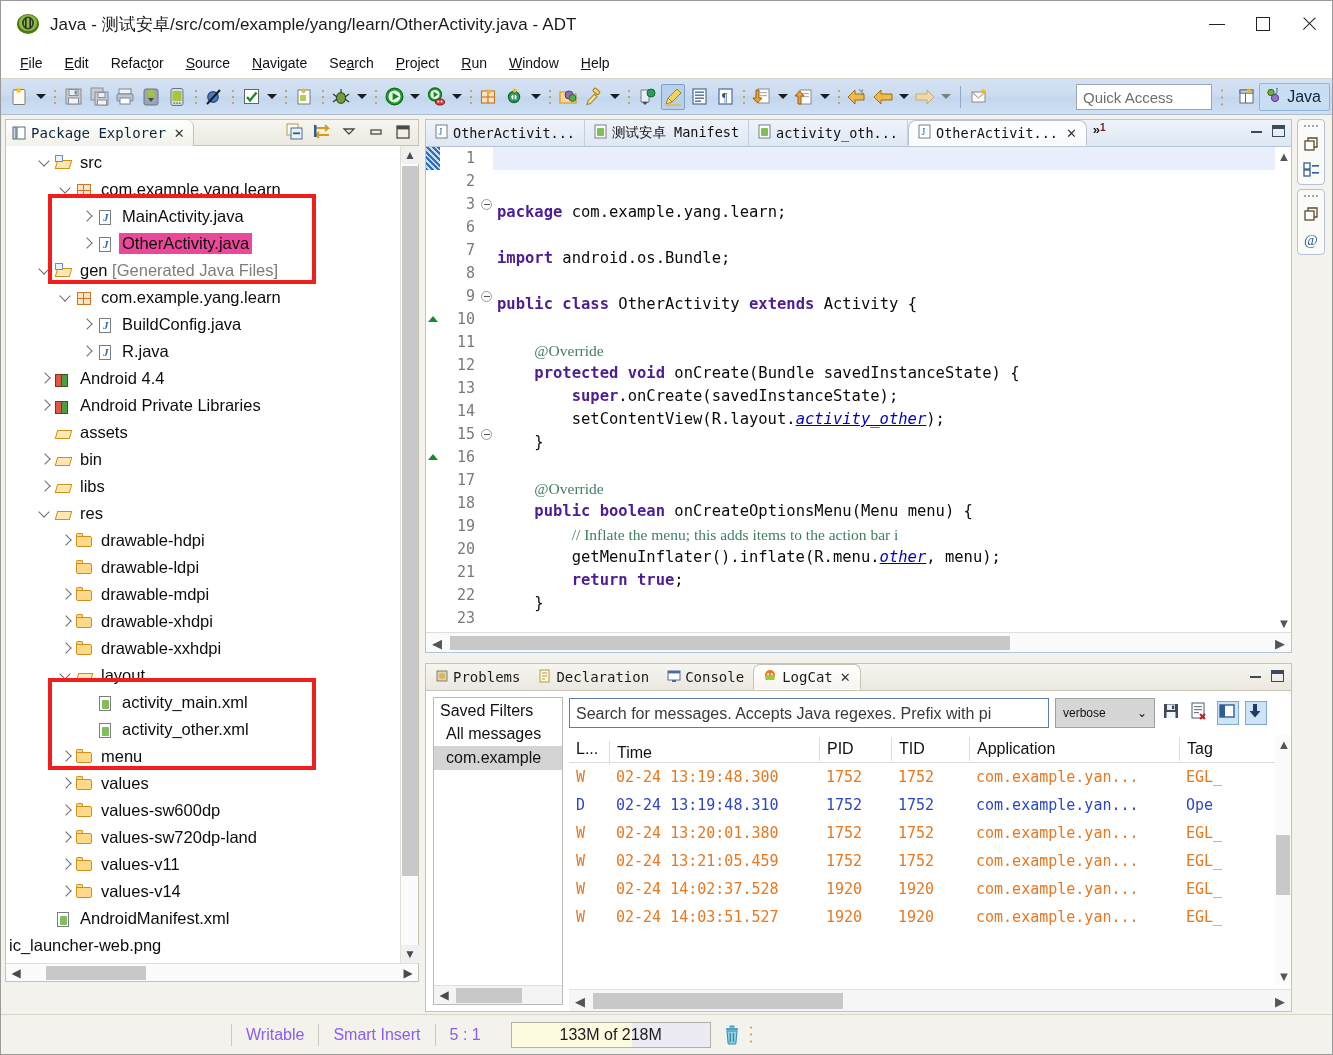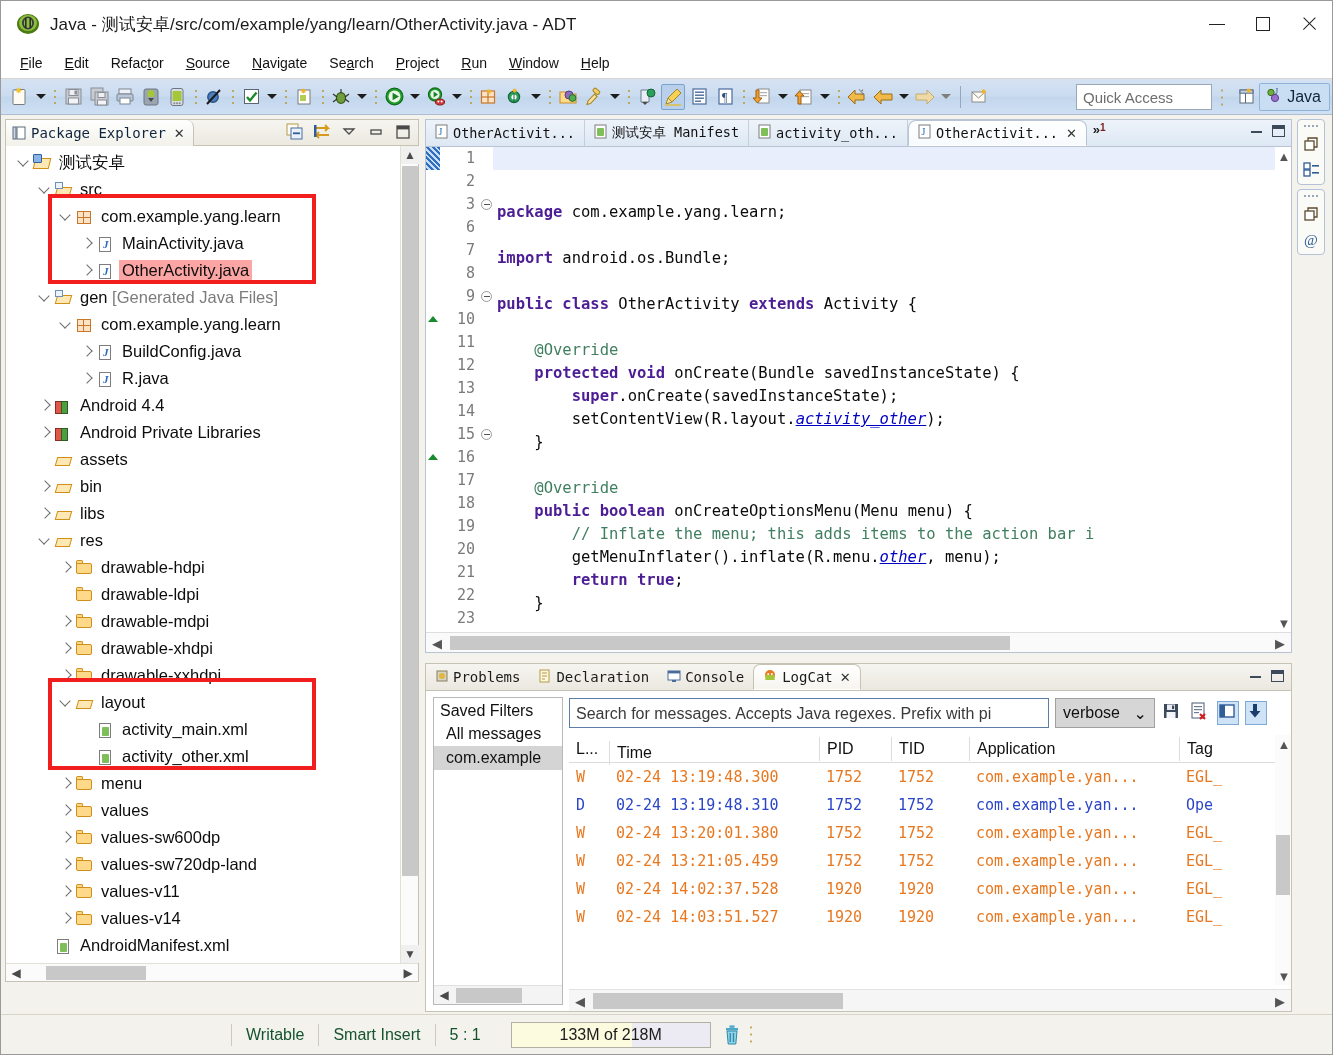--- a/index.html
+++ b/index.html
@@ -127,21 +127,21 @@
   #pkg-tools { position:absolute; right:6px; top:3px; display:flex; align-items:center; gap:9px; }
   .pt { width:18px; height:18px; position:relative; }
 
   #pkg-body { position:absolute; left:0; right:0; top:26px; bottom:18px; overflow:hidden; background:#fff; }
   #pkg-tree { position:absolute; left:0; top:0; right:18px; bottom:0; padding-top:3px; }
   .trow {
     height:27px; display:flex; align-items:center; white-space:nowrap;
     font-size:16.5px; color:#0d0d0d;
   }
   .trow .lbl { padding:1px 3px; }
-  .trow.sel .lbl { background:#fca5a5; }
+  .trow.sel .lbl { background:#ec4899; }
   .chev {
     width:17px; height:17px; flex:none; position:relative;
   }
   .chev:after{
     content:""; position:absolute; left:4px; top:4px;
     width:7px; height:7px; border-right:1.8px solid #6d6d6d; border-bottom:1.8px solid #6d6d6d;
     transform:rotate(-45deg);
   }
   .chev.down:after{
     left:3px; top:3px; transform:rotate(45deg);
@@ -276,21 +276,21 @@
     font-family:"DejaVu Sans Mono", monospace; font-size:15px; color:#7a7a7a;
     position:relative;
   }
   #gutter-fold { width:13px; flex:none; position:relative; font-family:"DejaVu Sans Mono", monospace; font-size:12px; color:#6b6b6b; }
   #codetext {
     flex:1; font-family:"DejaVu Sans Mono", monospace; font-size:15.5px;
     color:#0b0b0b; white-space:pre; padding-left:4px; position:relative; overflow:hidden;
   }
   .cline { height:23px; line-height:23px; }
   .kw { color:#4c1d95; font-weight:bold; }
-  .cmt { color:#3f7f5f; }
+  .cmt { color:#3f7f5f;font-family:Liberation Serif, serif; }
   .fld { color:#0000c0; font-style:italic; text-decoration:underline; }
   #caretline { position:absolute; left:0; right:0; top:0; height:23px; background:#e8eefb; }
   #codesel { position:absolute; left:0; top:0; width:14px; height:23px;
     background:repeating-linear-gradient(45deg,#2f6fc0 0 2px,#c9dcf5 2px 4px); }
   .foldminus { position:absolute; left:1px; width:11px; height:11px; border:1px solid #9a9a9a; border-radius:50%; background:#fff; }
   .foldminus:after{ content:""; position:absolute; left:2px; top:4px; width:6px; height:1.4px; background:#555; }
   .greentri { position:absolute; left:2px; width:0;height:0;
     border-left:5px solid transparent;border-right:5px solid transparent;border-bottom:6px solid #1a8a2e; }
   #ed-vscroll { position:absolute; right:0; top:27px; width:16px; bottom:20px; background:#fff; }
   #ed-hscroll { position:absolute; left:0; right:0; bottom:0; height:20px; background:#fafafa; border-top:1px solid #dedede; }
@@ -344,21 +344,21 @@
 
   #lc-right { position:absolute; left:143px; right:0; top:0; bottom:0; }
   #lc-searchrow { position:absolute; left:0; right:0; top:6px; height:32px; display:flex; align-items:center; gap:6px; }
   #lc-search {
     flex:none; width:480px; height:30px; background:#fff; border:1px solid #5e7ca8;
     font-size:16px; color:#3a3a3a; padding:3px 6px; line-height:24px; overflow:hidden; white-space:nowrap;
   }
   #lc-level {
     flex:none; width:100px; height:30px; background:#d6d6d6; border:1px solid #a0a0a0;
     display:flex; align-items:center; justify-content:space-between; padding:0 7px;
-    font-size:16px; color:#111;text-align:right;
+    font-size:12px; color:#111;text-align:right;
   }
   .lcbtn { width:22px; height:24px; position:relative; flex:none; }
   .lcbtn.on { background:#cfe3f7; border:1px solid #7fa8d4; }
 
   #lc-table { position:absolute; left:0; right:0; top:44px; bottom:26px; overflow:hidden; }
   #lc-head {
     height:28px; display:flex; align-items:center;
     border-bottom:1px solid #dcdcdc; background:#fff; position:relative;
   }
   .lc-th { font-size:16px; color:#111; padding-left:7px; border-left:1px solid #dcdcdc; height:24px; line-height:24px; }
@@ -371,21 +371,21 @@
   #lc-vthumb { position:absolute; left:1px; top:100px; width:14px; height:60px; background:#c8c8c8; }
   #lc-hscroll { position:absolute; left:0; right:0; bottom:0; height:22px; background:#f6f6f6; border-top:1px solid #e2e2e2; }
   #lc-hthumb { position:absolute; left:24px; top:3px; width:250px; height:16px; background:#c8c8c8; }
 
   
   #status {
     position:absolute; left:0; right:0; bottom:0; height:40px;
     background:#f3f2ec; border-top:1px solid #d7d4c8;
     display:flex; align-items:center;
   }
-  .st-cell { font-size:16px; color:#14532d; padding:0 14px; height:24px; line-height:24px; display:flex; align-items:center; }
+  .st-cell { font-size:16px; color:#8b5cf6; padding:0 14px; height:24px; line-height:24px; display:flex; align-items:center; }
   .st-div { width:1px; height:22px; background:#cdcabd; }
   #st-mem {
     margin-left:16px; width:200px; height:26px; border:1px solid #b3b0a4;
     display:flex; align-items:center; justify-content:center; position:relative;
     font-size:16px; color:#1b1b1b; background:#eceaf2;
   }
   #st-memfill { position:absolute; left:0; top:0; bottom:0; width:61%; background:#fcfbe0; }
   #st-memtext { position:relative; z-index:2; }
   #st-trash { width:22px; height:24px; margin-left:10px; position:relative; }
   #st-dots { width:4px; height:22px; margin-left:6px;
@@ -751,30 +751,20 @@
             <svg width="18" height="18" viewBox="0 0 18 18">
                 <rect x="3" y="3" width="12" height="12" fill="none" stroke="#4a4a4a" stroke-width="1.3"></rect>
                 <rect x="3" y="3" width="12" height="3.4" fill="#4a4a4a"></rect>
               </svg>
           </span>
         </div>
       </div>
 
       <div id="pkg-body">
         <div id="pkg-tree">
-            <div class="trow">
-              <span class="chev down" style="margin-left: 10px;"></span>
-              <span class="ticon">
-                <span class="ic-proj">
-                  <i></i>
-                  <b></b>
-                </span>
-              </span>
-              <span class="lbl">测试安卓</span>
-            </div>
             <div class="trow">
               <span class="chev down" style="margin-left: 31px;"></span>
               <span class="ticon">
                 <span class="ic-srcfolder">
                   <i></i>
                   <b></b>
                 </span>
               </span>
               <span class="lbl">src</span>
             </div>

